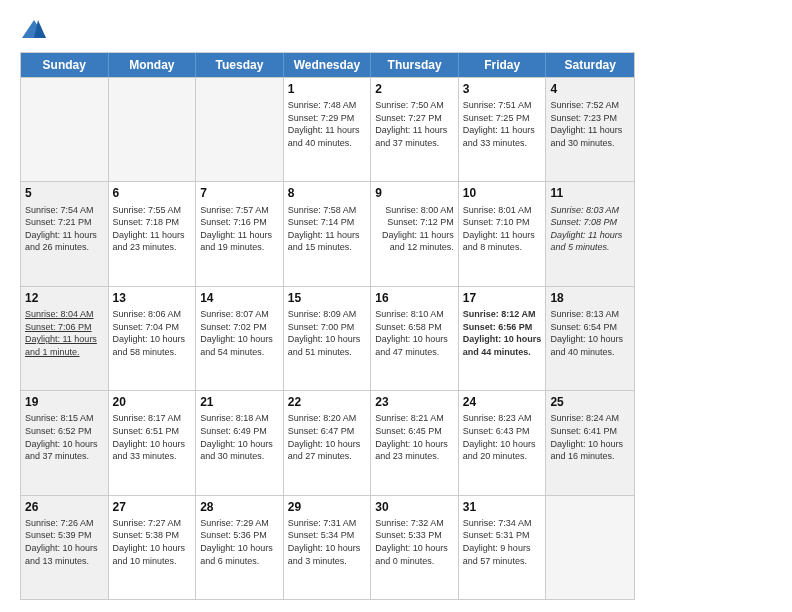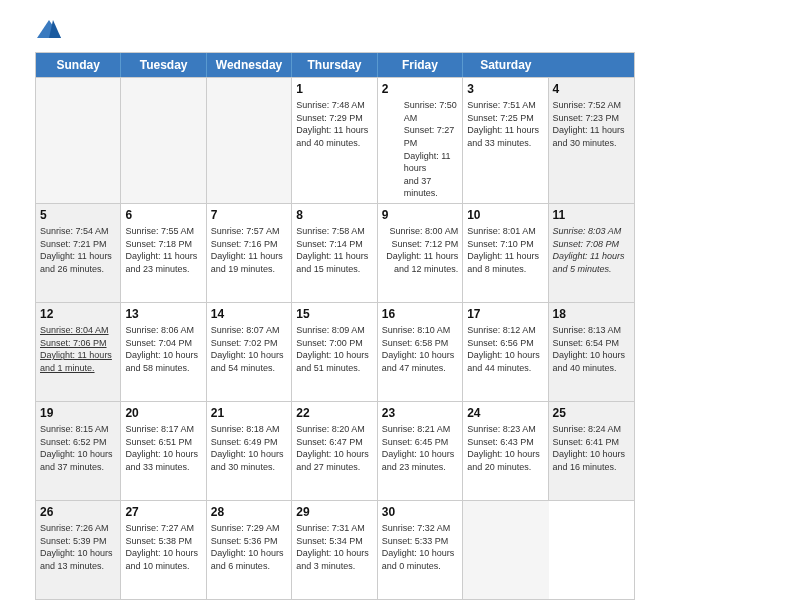--- a/index.html
+++ b/index.html
@@ -6,21 +6,21 @@
     body {
       font-family: Arial, sans-serif;
       background: #fff;
       width: 792px;
       height: 612px;
       overflow: hidden;
     }
     .page {
       width: 655px;
       height: 612px;
-      padding: 16px 20px 12px 35px;
+      padding: 16px 20px 12px 20px;
       display: flex;
       flex-direction: column;
       border-radius: 29px;
     }
     .header {
       display: flex;
       justify-content: space-between;
       align-items: flex-start;
       margin-bottom: 8px;
     }
@@ -133,41 +133,42 @@
     </div>
     <div class="title-block">
       <div class="title-month"></div>
       <div class="title-location"></div>
     </div>
   </div>
 
   <div class="calendar">
     <div class="cal-header" id="cal-header">
         <div class="cal-header-cell">Sunday</div>
+        <div class="cal-header-cell">Monday</div>
         <div class="cal-header-cell">Tuesday</div>
         <div class="cal-header-cell">Wednesday</div>
         <div class="cal-header-cell">Thursday</div>
         <div class="cal-header-cell">Friday</div>
         <div class="cal-header-cell">Saturday</div>
       </div>
     <div class="cal-body" id="cal-body">
         <div class="cal-row">
           <div class="cal-cell empty"></div>
           <div class="cal-cell empty"></div>
           <div class="cal-cell empty"></div>
           <div class="cal-cell">
             <div class="day-num">1</div>
             <div class="cell-text" style="white-space: pre-line;">Sunrise: 7:48 AM
 Sunset: 7:29 PM
 Daylight: 11 hours
 and 40 minutes.</div>
           </div>
           <div class="cal-cell">
             <div class="day-num">2</div>
-            <div class="cell-text" style="white-space: pre-line; margin-left: 22px;">Sunrise: 7:50 AM
+            <div class="cell-text" style="white-space: pre-line;">Sunrise: 7:50 AM
 Sunset: 7:27 PM
 Daylight: 11 hours
 and 37 minutes.</div>
           </div>
           <div class="cal-cell">
             <div class="day-num">3</div>
             <div class="cell-text" style="white-space: pre-line;">Sunrise: 7:51 AM
 Sunset: 7:25 PM
 Daylight: 11 hours
 and 33 minutes.</div>
@@ -262,21 +263,21 @@
           </div>
           <div class="cal-cell">
             <div class="day-num">16</div>
             <div class="cell-text" style="white-space: pre-line;">Sunrise: 8:10 AM
 Sunset: 6:58 PM
 Daylight: 10 hours
 and 47 minutes.</div>
           </div>
           <div class="cal-cell">
             <div class="day-num">17</div>
-            <div class="cell-text" style="white-space: pre-line;">Sunrise: 8:12 AM
+            <div class="cell-text" style="white-space: pre-line; font-weight: bold;">Sunrise: 8:12 AM
 Sunset: 6:56 PM
 Daylight: 10 hours
 and 44 minutes.</div>
           </div>
           <div class="cal-cell shaded">
             <div class="day-num">18</div>
             <div class="cell-text" style="white-space: pre-line;">Sunrise: 8:13 AM
 Sunset: 6:54 PM
 Daylight: 10 hours
 and 40 minutes.</div>
@@ -361,18 +362,25 @@
 Sunset: 5:34 PM
 Daylight: 10 hours
 and 3 minutes.</div>
           </div>
           <div class="cal-cell">
             <div class="day-num">30</div>
             <div class="cell-text" style="white-space: pre-line;">Sunrise: 7:32 AM
 Sunset: 5:33 PM
 Daylight: 10 hours
 and 0 minutes.</div>
+          </div>
+          <div class="cal-cell">
+            <div class="day-num">31</div>
+            <div class="cell-text" style="white-space: pre-line;">Sunrise: 7:34 AM
+Sunset: 5:31 PM
+Daylight: 9 hours
+and 57 minutes.</div>
           </div>
           <div class="cal-cell empty"></div>
         </div>
       </div>
   </div>
 </div>
 
 </body></html>

